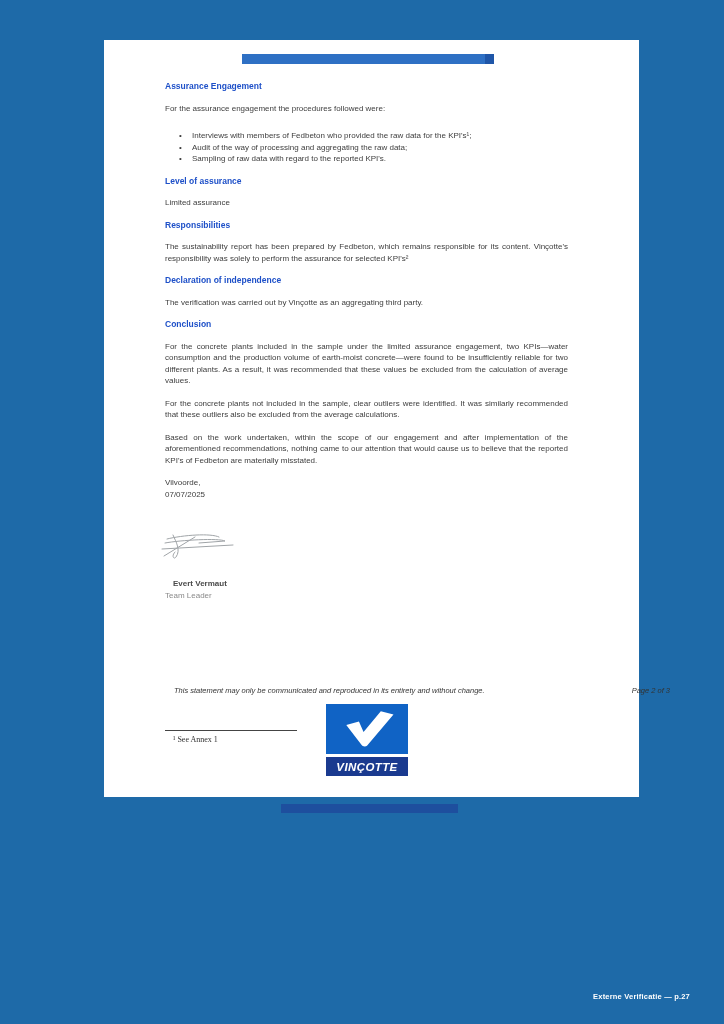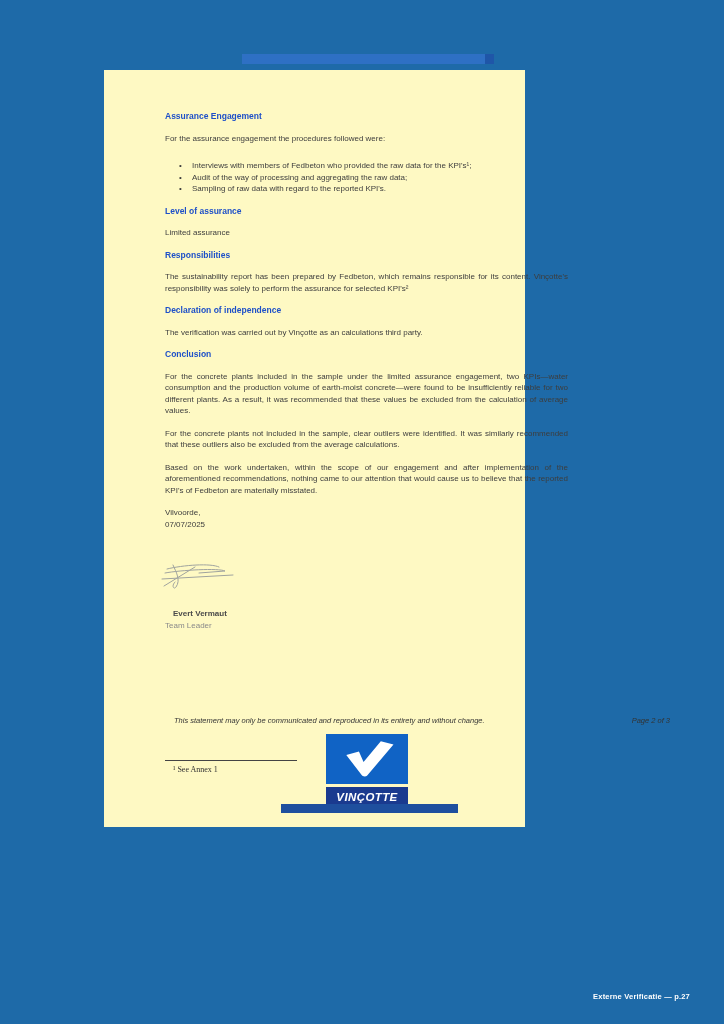--- a/index.html
+++ b/index.html
@@ -4,21 +4,21 @@
 <style>
   :root{
     --bg:#1E6AA8; --accent:#1E50C8; --logo-blue:#1063C5; --logo-navy:#1A3A8F;
     --topbar:#2E70C4; --topbar-cap:#1F56A8; --bottombar:#1E4F9E; --text:#3d3d3d;
   }
   *{margin:0;padding:0;box-sizing:border-box;}
   html,body{width:724px;height:1024px;}
   body{font-family:"Liberation Sans","DejaVu Sans",sans-serif;}
   .canvas{position:relative;width:724px;height:1024px;background:var(--bg);overflow:hidden;}
 
-  .page{position:absolute;left:104px;top:70px;width:421px;height:757px;background:#fef9c3;}
+  .page{position:absolute;left:104px;top:40px;width:535px;height:757px;background:#ffffff;}
 
   .top-accent-bar{position:absolute;left:242px;top:54px;width:252px;height:10px;background:var(--topbar);}
   .top-accent-bar .cap{position:absolute;right:0;top:0;width:9px;height:100%;background:var(--topbar-cap);}
   .bottom-accent-bar{position:absolute;left:281px;top:804px;width:177px;height:9px;background:var(--bottombar);}
 
   .corner-footer{position:absolute;right:34px;top:992px;color:#ffffff;font-size:7.5px;font-weight:bold;letter-spacing:.2px;}
 
   .content{position:absolute;left:61px;top:41px;width:403px;color:var(--text);font-size:8px;line-height:11.5px;}
   .h{color:var(--accent);font-weight:bold;font-size:8.5px;margin:0 0 10px 0;}
   .p{margin:0 0 11px 0;text-align:justify;}
@@ -57,21 +57,21 @@
         <li>Sampling of raw data with regard to the reported KPI's.</li>
       </ul>
 
       <div class="h">Level of assurance</div>
       <div class="p single">Limited assurance</div>
 
       <div class="h">Responsibilities</div>
       <div class="p">The sustainability report has been prepared by Fedbeton, which remains responsible for its content. Vinçotte's responsibility was solely to perform the assurance for selected KPI's²</div>
 
       <div class="h">Declaration of independence</div>
-      <div class="p single">The verification was carried out by Vinçotte as an calculations third party.</div>
+      <div class="p single">The verification was carried out by Vinçotte as an aggregating third party.</div>
 
       <div class="h">Conclusion</div>
       <div class="p">For the concrete plants included in the sample under the limited assurance engagement, two KPIs—water consumption and the production volume of earth-moist concrete—were found to be insufficiently reliable for two different plants. As a result, it was recommended that these values be excluded from the calculation of average values.</div>
       <div class="p">For the concrete plants not included in the sample, clear outliers were identified. It was similarly recommended that these outliers also be excluded from the average calculations.</div>
       <div class="p">Based on the work undertaken, within the scope of our engagement and after implementation of the aforementioned recommendations, nothing came to our attention that would cause us to believe that the reported KPI's of Fedbeton are materially misstated.</div>
 
       <div class="place-date">
         <div>Vilvoorde,</div>
         <div>07/07/2025</div>
       </div>

